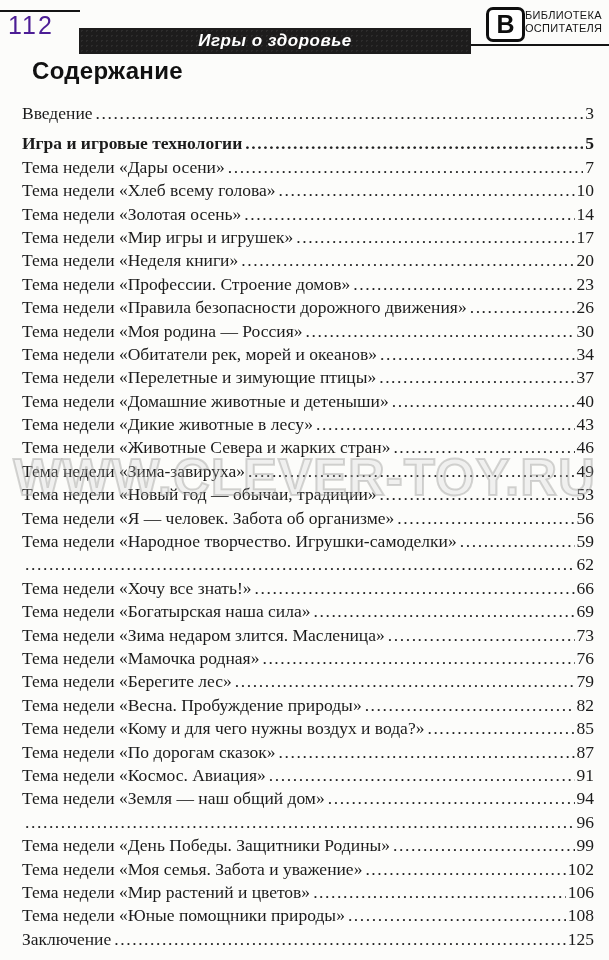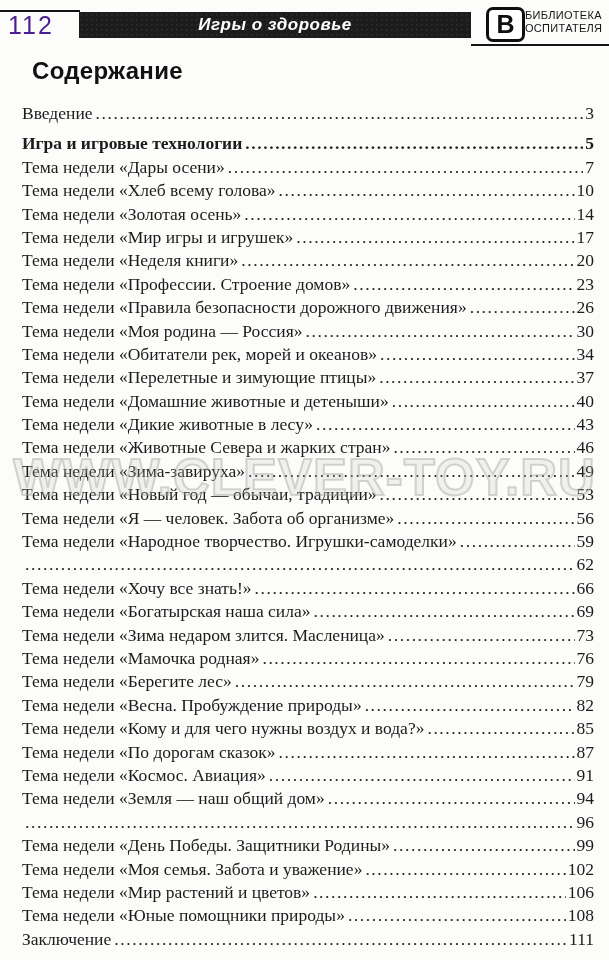--- a/index.html
+++ b/index.html
@@ -17,21 +17,21 @@
   .top-rule {
     position: absolute; left: 0; top: 10px;
     width: 80px; height: 2px; background: #141414;
   }
   .page-num {
     position: absolute; left: 8px; top: 11px;
     font-family: "Liberation Sans", sans-serif;
     font-size: 25px; letter-spacing: 2px; color: #4c1d95;
   }
   .banner {
-    position: absolute; left: 79px; top: 12px;
+    position: absolute; left: 79px; top: 28px;
     width: 392px; height: 26px;
     background: #1d1c1c;
     background-image: radial-gradient(rgba(90,90,90,0.25) 1px, transparent 1px);
     background-size: 5px 5px;
     display: flex; align-items: center; justify-content: center;
   }
   .banner span {
     font-family: "Liberation Sans", sans-serif;
     font-weight: bold; font-style: italic;
     font-size: 17px; color: #ffffff; letter-spacing: 0.5px;
@@ -295,19 +295,19 @@
         <span class="toc-page">106</span>
       </div>
       <div class="toc-row">
         <span class="toc-title">Тема недели «Юные помощники природы»</span>
         <span class="dots"></span>
         <span class="toc-page">108</span>
       </div>
       <div class="toc-row">
         <span class="toc-title">Заключение</span>
         <span class="dots"></span>
-        <span class="toc-page">111</span>
+        <span class="toc-page">125</span>
       </div>
     </main>
 
   <div class="watermark">WWW.CLEVER-TOY.RU</div>
 
 </div>
 
 </body></html>

